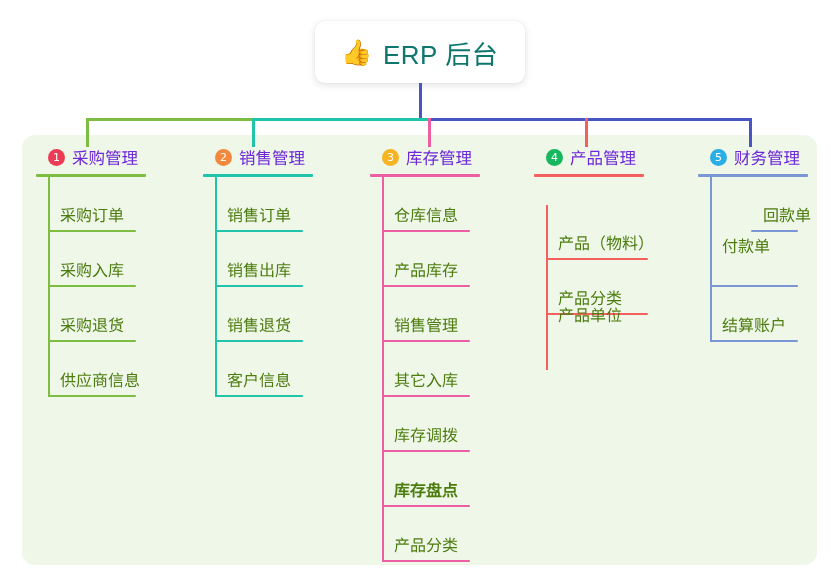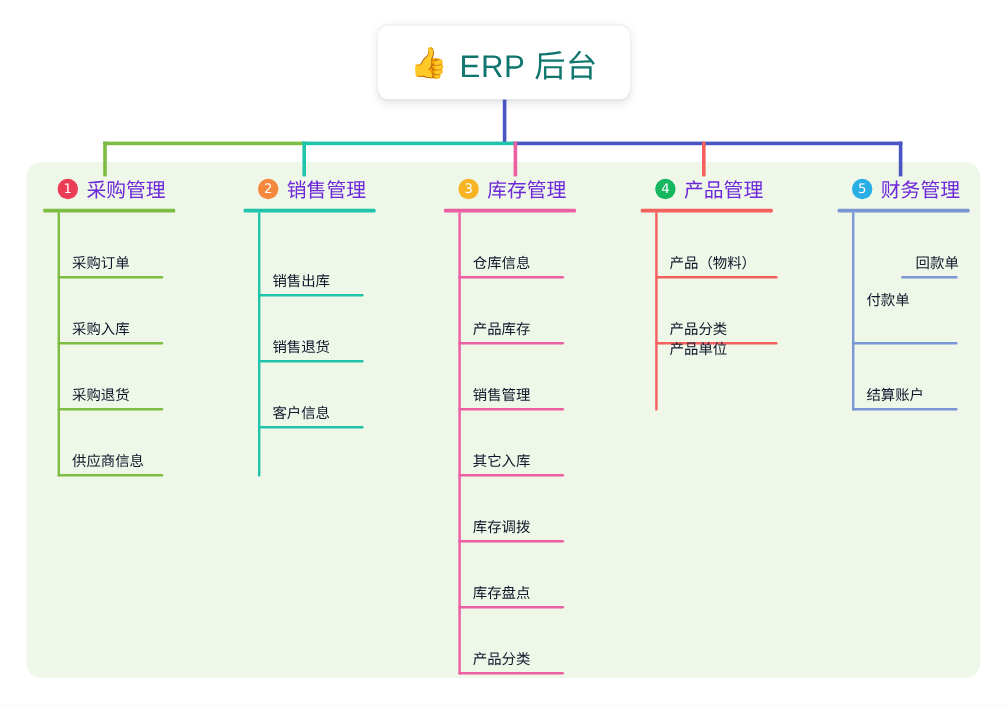--- a/index.html
+++ b/index.html
@@ -131,22 +131,22 @@
     width: 2px;
   }
   .leaf {
     position: relative;
     box-sizing: border-box;
     display: flex;
     flex-direction: column;
     justify-content: flex-end;
   }
   .leaf-label {
-    font-size: 12px;
-    color: #0f172a;
+    font-size: 16px;
+    color: #4d7c0f;
     white-space: nowrap;
     padding-left: 12px;
     padding-bottom: 4px;
   }
   .leaf-rule {
     height: 2px;
     border-radius: 1px;
   }
 </style>
 </head>
@@ -204,21 +204,25 @@
         </div>
       </div>
       <div class="column" style="left: 203px;">
         <div class="col-head">
           <span class="badge" style="background: rgb(244, 136, 60);">2</span>
           <span class="col-title">销售管理</span>
         </div>
         <div class="head-rule" style="background: rgb(31, 196, 171); width: 110px;"></div>
         <div class="leaves" style="height: 220px;">
           <div class="spine" style="background: rgb(31, 196, 171); height: 220px;"></div>
-          <div class="leaf" style="height: 70px; width: 88px;">
+          <div class="leaf" style="height: 55px; width: 88px;">
+            <div class="leaf-label">销售订单</div>
+            <div class="leaf-rule" style="background: rgb(31, 196, 171);"></div>
+          </div>
+          <div class="leaf" style="height: 55px; width: 88px;">
             <div class="leaf-label">销售出库</div>
             <div class="leaf-rule" style="background: rgb(31, 196, 171);"></div>
           </div>
           <div class="leaf" style="height: 55px; width: 88px;">
             <div class="leaf-label">销售退货</div>
             <div class="leaf-rule" style="background: rgb(31, 196, 171);"></div>
           </div>
           <div class="leaf" style="height: 55px; width: 88px;">
             <div class="leaf-label">客户信息</div>
             <div class="leaf-rule" style="background: rgb(31, 196, 171);"></div>
@@ -246,39 +250,39 @@
             <div class="leaf-rule" style="background: rgb(236, 95, 162);"></div>
           </div>
           <div class="leaf" style="height: 55px; width: 88px;">
             <div class="leaf-label">其它入库</div>
             <div class="leaf-rule" style="background: rgb(236, 95, 162);"></div>
           </div>
           <div class="leaf" style="height: 55px; width: 88px;">
             <div class="leaf-label">库存调拨</div>
             <div class="leaf-rule" style="background: rgb(236, 95, 162);"></div>
           </div>
-          <div class="leaf" style="height: 55px; width: 88px;">
+          <div class="leaf" style="height: 55px; width: 88px; font-weight: bold;">
             <div class="leaf-label">库存盘点</div>
             <div class="leaf-rule" style="background: rgb(236, 95, 162);"></div>
           </div>
           <div class="leaf" style="height: 55px; width: 88px;">
             <div class="leaf-label">产品分类</div>
             <div class="leaf-rule" style="background: rgb(236, 95, 162);"></div>
           </div>
         </div>
       </div>
       <div class="column" style="left: 534px;">
         <div class="col-head">
           <span class="badge" style="background: rgb(22, 183, 94);">4</span>
           <span class="col-title">产品管理</span>
         </div>
         <div class="head-rule" style="background: rgb(244, 96, 94); width: 110px;"></div>
         <div class="leaves" style="height: 165px;">
           <div class="spine" style="background: rgb(244, 96, 94); height: 165px;"></div>
-          <div class="leaf" style="height: 55px; width: 102px;">
+          <div class="leaf" style="height: 55px; width: 102px; margin-top: 28px;">
             <div class="leaf-label">产品（物料）</div>
             <div class="leaf-rule" style="background: rgb(244, 96, 94);"></div>
           </div>
           <div class="leaf" style="height: 55px; width: 102px;">
             <div class="leaf-label">产品分类</div>
             <div class="leaf-rule" style="background: rgb(244, 96, 94);"></div>
           </div>
           <div class="leaf" style="height: 55px; width: 102px; gap: 40px;">
             <div class="leaf-label">产品单位</div>
             <div class="leaf-rule" style="background: rgb(244, 96, 94);"></div>

